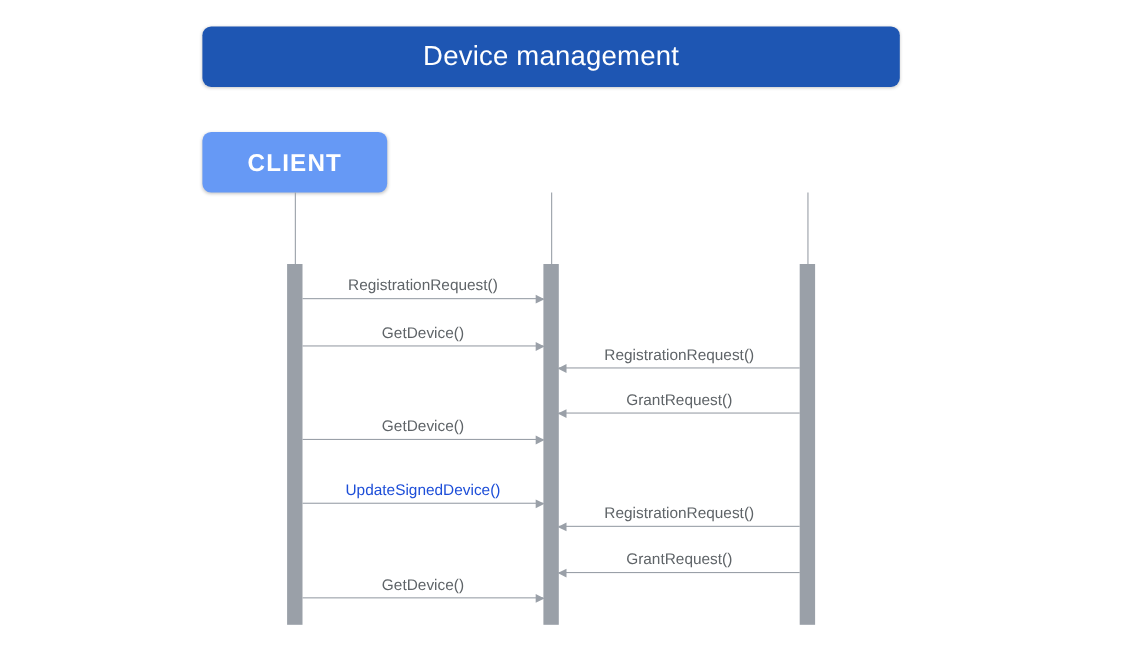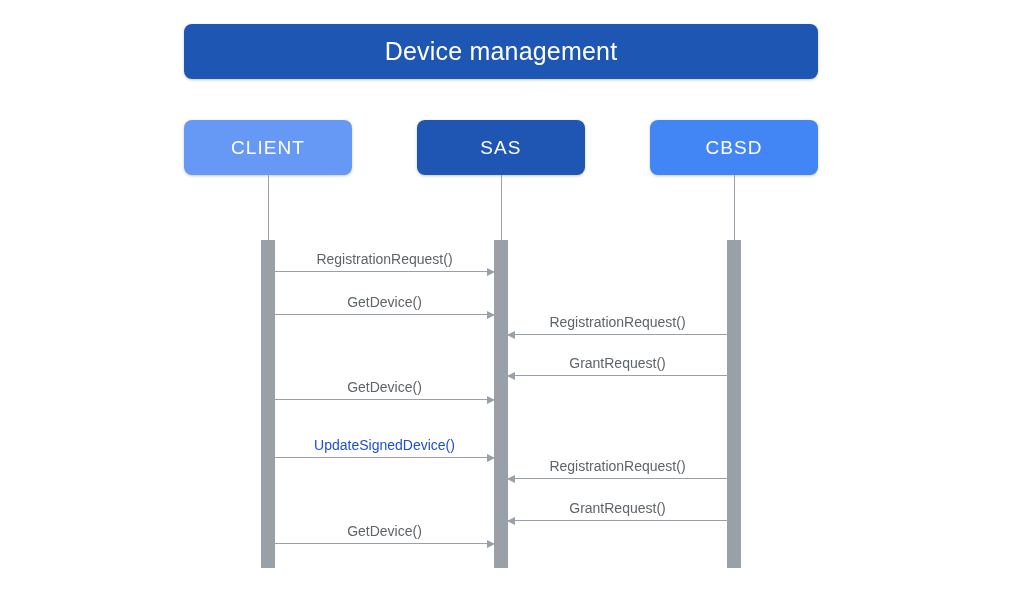--- a/index.html
+++ b/index.html
@@ -50,22 +50,22 @@
     top: 120px;
     height: 55px;
     border-radius: 8px;
     display: flex;
     align-items: center;
     justify-content: center;
     box-shadow: 0 1px 3px rgba(0,0,0,0.22);
   }
   .participant .participant-label {
     color: #ffffff;
-    font-size: 19px;
-    font-weight: 400;
+    font-size: 22px;
+    font-weight: 700;
     letter-spacing: 1.1px;
     line-height: 1;
   }
 
   .p-client { left: 184px; width: 168px; }
   .p-sas    { left: 417px; width: 168px; }
   .p-cbsd   { left: 650px; width: 168px; }
 
   
   .lifeline {
@@ -127,26 +127,20 @@
 
 <div id="diagram">
 
   <div class="title-banner" style="background: rgb(30, 86, 179);">
     <span class="title-text">Device management</span>
   </div>
 
   <div class="participant p-client" style="left: 184px; width: 168px; background: rgb(102, 153, 245);">
     <span class="participant-label">CLIENT</span>
   </div>
-  <div class="participant p-sas" style="left: 417px; width: 168px; background: rgb(31, 85, 179);">
-    <span class="participant-label">SAS</span>
-  </div>
-  <div class="participant p-cbsd" style="left: 650px; width: 168px; background: rgb(66, 133, 244);">
-    <span class="participant-label">CBSD</span>
-  </div>
 
   <div class="lifeline" style="left: 268px; top: 175px; height: 65px; background: rgb(154, 160, 168);"></div>
   <div class="lifeline" style="left: 501px; top: 175px; height: 65px; background: rgb(154, 160, 168);"></div>
   <div class="lifeline" style="left: 734px; top: 175px; height: 65px; background: rgb(154, 160, 168);"></div>
 
   <div class="activation" style="left: 261px; top: 240px; height: 328px; background: rgb(154, 160, 168);"></div>
   <div class="activation" style="left: 494px; top: 240px; height: 328px; background: rgb(154, 160, 168);"></div>
   <div class="activation" style="left: 727px; top: 240px; height: 328px; background: rgb(154, 160, 168);"></div>
 
   <div id="messages-layer">

